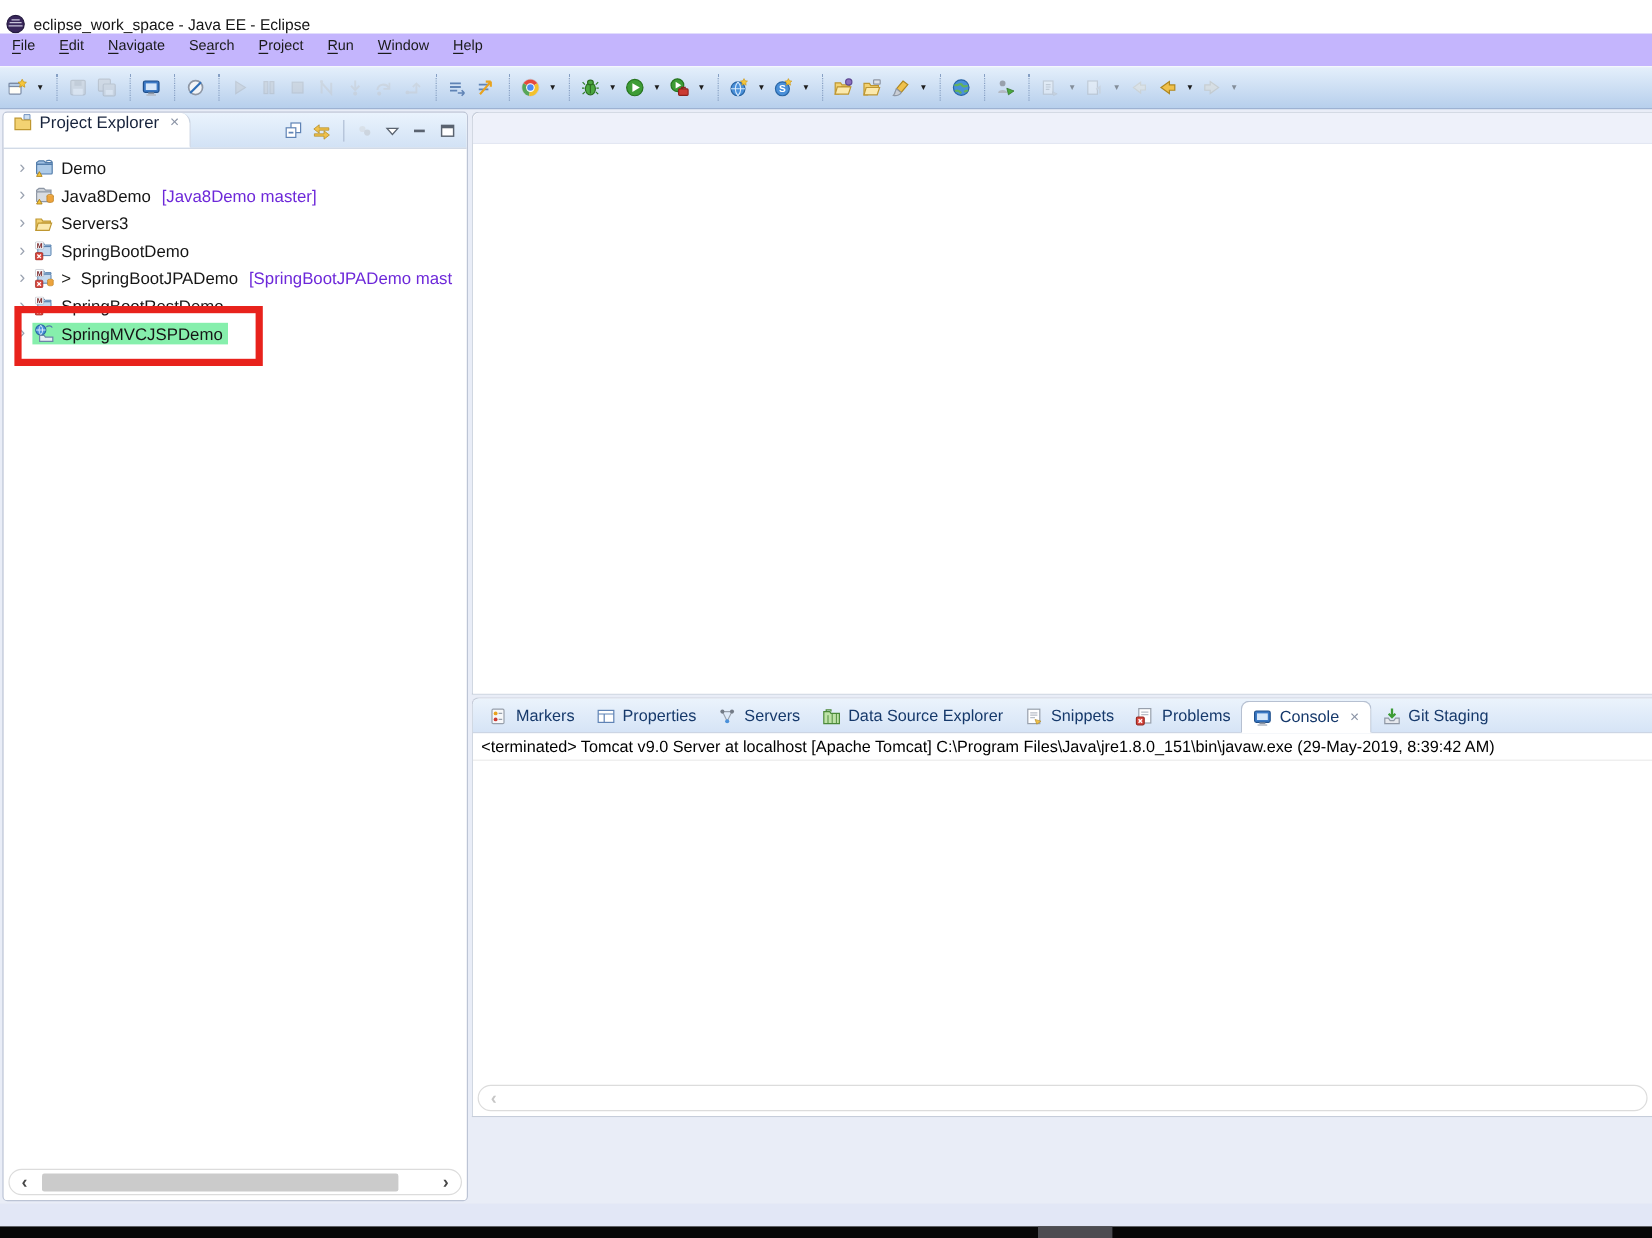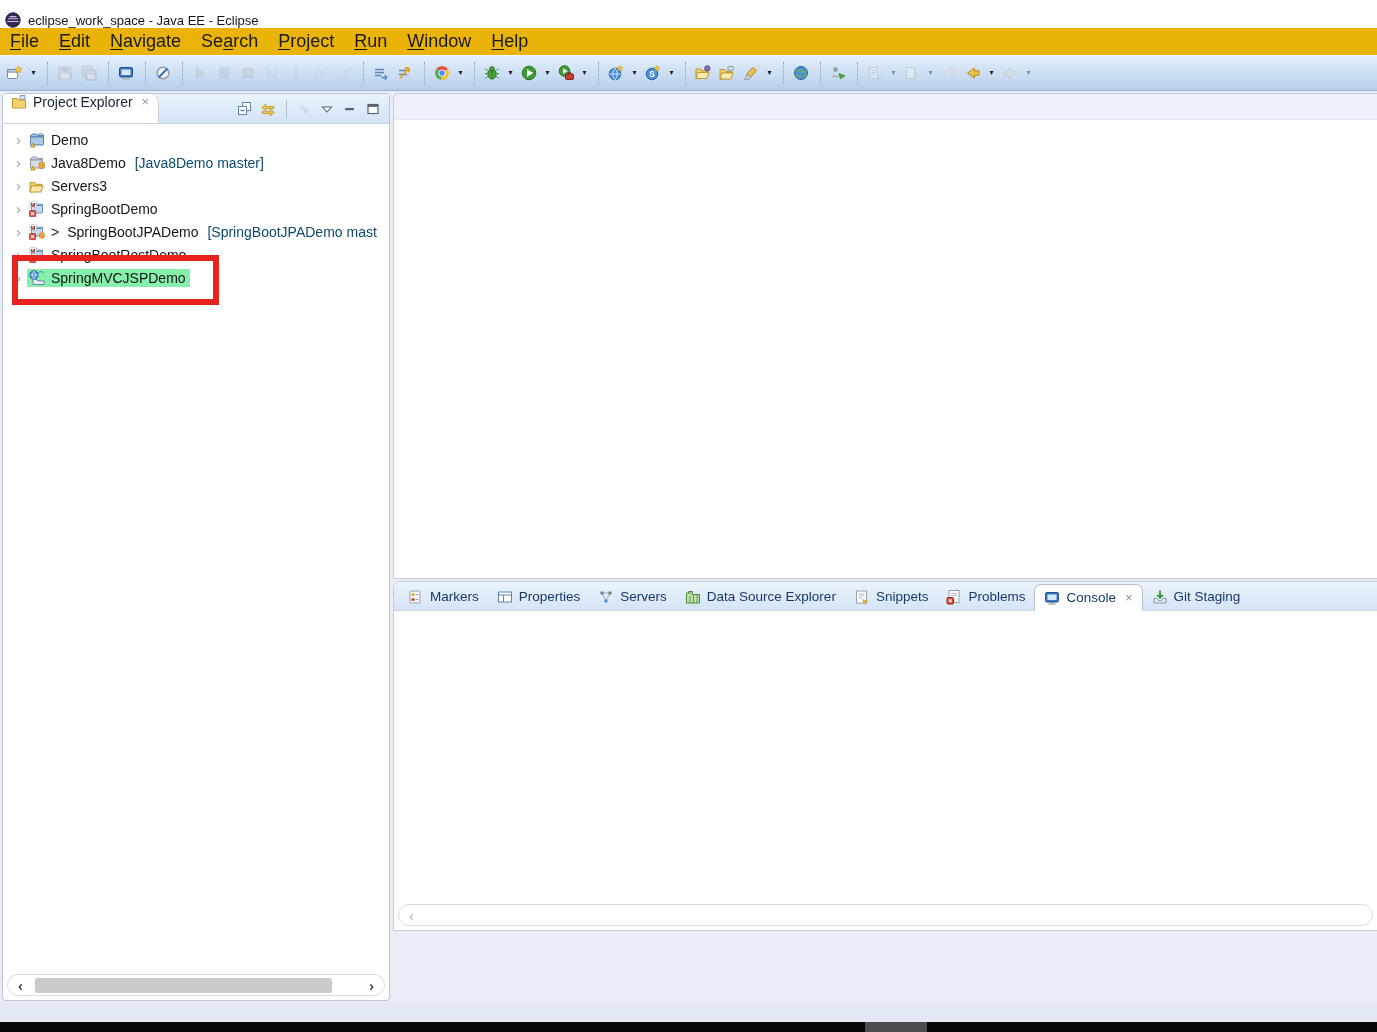--- a/index.html
+++ b/index.html
@@ -1,19 +1,19 @@
 <!DOCTYPE html>
 <html><head>
 <meta charset="utf-8">
 <style>
   *{box-sizing:border-box;margin:0;padding:0}
   html,body{width:1377px;height:1032px}
   body{position:relative;font-family:"Liberation Sans","DejaVu Sans",sans-serif;background:#e9edf7;overflow:hidden;color:#1a1a1a}
   .titlebar{height:28px;background:#fff;display:flex;align-items:flex-end;gap:7px;padding-left:5px;font-size:13px;color:#151515}
-  .menubar{height:27px;background:#eab308;display:flex;align-items:flex-start;font-size:18px}
+  .menubar{height:27px;background:#c4b5fd;display:flex;align-items:flex-start;font-size:12px}
   .menu-item{padding:3px 10px;cursor:default}
   .menu-item u{text-underline-offset:2px}
   .toolbar{height:36px;background:linear-gradient(#e4effb,#b7cfec);border-top:1px solid #f3f7fd;border-bottom:1px solid #9db2d2;display:flex;align-items:center;padding:0 3px}
   .tbtn,.tcaret,.vt-btn{border:none;background:transparent;display:inline-flex;align-items:center;justify-content:center;cursor:default}
   .tbtn{width:24px;height:26px}
   .vt-btn{width:22px;height:24px}
   .tcaret{width:13px;height:26px;font-size:8px;color:#1d1d1d;padding-bottom:2px}
   .ic{width:16px;height:16px;display:inline-block;flex:0 0 16px}
   .ic svg{width:16px;height:16px;display:block}
   .disabled{opacity:.42;filter:grayscale(65%)}
@@ -23,21 +23,21 @@
   .view-header{height:30px;background:linear-gradient(#eaf3fd,#d2e2f5);display:flex;align-items:stretch;border-bottom:1px solid #c8d1e0}
   .view-tab{background:#fff;display:flex;align-items:flex-start;gap:6px;padding:0 9px 0 8px;border-right:1px solid #c9d2e0;border-radius:0 9px 0 0;font-size:14px;color:#17233c}
   .tab-close{color:#8a93a5;font-size:13px;margin-left:3px}
   .view-tools{margin-left:auto;display:flex;align-items:center;gap:1px;padding-right:5px}
   .vtsep{width:5px;height:18px;border-right:1px solid #aebdd4;margin:0 5px 0 2px}
   .tree{font-size:14px;color:#151515;padding-top:4px}
   .tree-row{height:23px;display:flex;align-items:center;padding-left:7px;white-space:nowrap;overflow:hidden}
   .chev{width:17px;color:#9aa2b0;font-size:15px;text-align:center;flex:0 0 17px}
   .row-core{display:flex;align-items:center;gap:6px;padding:1px 4px 1px 2px}
   .row-core.selected{background:#86efac}
-  .deco{color:#0c4a6e;margin-left:5px}
+  .deco{color:#6d28d9;margin-left:5px}
   .prefix{color:#20201c;margin-right:2px}
   .editor-area{left:393px;top:93px;right:0;height:486px;border:1px solid #c6cdda;border-right:none;border-radius:6px 0 0 0;overflow:hidden}
   .editor-strip{height:26px;background:#eef1fa;border-bottom:1px solid #e3e7f2;border-radius:6px 0 0 0}
   .bottom-panel{left:393px;top:581px;right:0;height:350px;border:1px solid #c6cdda;border-right:none;border-radius:6px 0 0 0;overflow:hidden}
   .tabbar{height:29px;background:linear-gradient(#ebf3fc,#d6e4f6);display:flex;align-items:flex-end;padding-left:5px;border-bottom:1px solid #ccd5e4}
   .btab{display:flex;align-items:center;gap:6px;height:27px;padding:0 9px;font-size:13.5px;color:#16396b}
   .btab.active{background:#fff;border:1px solid #b6c0d1;border-bottom:1px solid #fff;border-radius:7px 7px 0 0;margin-bottom:-1px}
   .console-line{font-size:13.5px;color:#000;padding:4px 4px 3px 7px;border-bottom:1px solid #ececec;white-space:nowrap;overflow:hidden}
   .hscroll{position:absolute;left:4px;right:4px;bottom:4px;height:22px;background:#fff;border:1px solid #dcdcdc;border-radius:11px;display:flex;align-items:center;padding:0 5px}
   .sb-arrow{color:#474747;font-weight:bold;font-size:15px;width:15px;text-align:center;line-height:1}
@@ -623,20 +623,21 @@
       <div class="btab">
         <span class="ic">
           <svg viewBox="0 0 16 16">
             <path d="M2 9.5h3l1.5 2h3l1.5-2h3V14H2z" fill="#e6e9ee" stroke="#8e97a5"></path>
             <path d="M8 1.5V8M5.2 5.8L8 8.6l2.8-2.8" fill="none" stroke="#3d9c36" stroke-width="1.9"></path>
           </svg>
         </span>
         <span>Git Staging</span>
       </div>
     </div>
+  <div class="console-line">&lt;terminated&gt; Tomcat v9.0 Server at localhost [Apache Tomcat] C:\Program Files\Java\jre1.8.0_151\bin\javaw.exe (29-May-2019, 8:39:42 AM)</div>
   <div class="hscroll console-scroll">
     <span class="sb-arrow">‹</span>
     <div class="sb-track"></div>
   </div>
 </section>
 
 <div class="statusbar"></div>
 <div class="black-strip">
   <div class="grey-seg"></div>
 </div>

